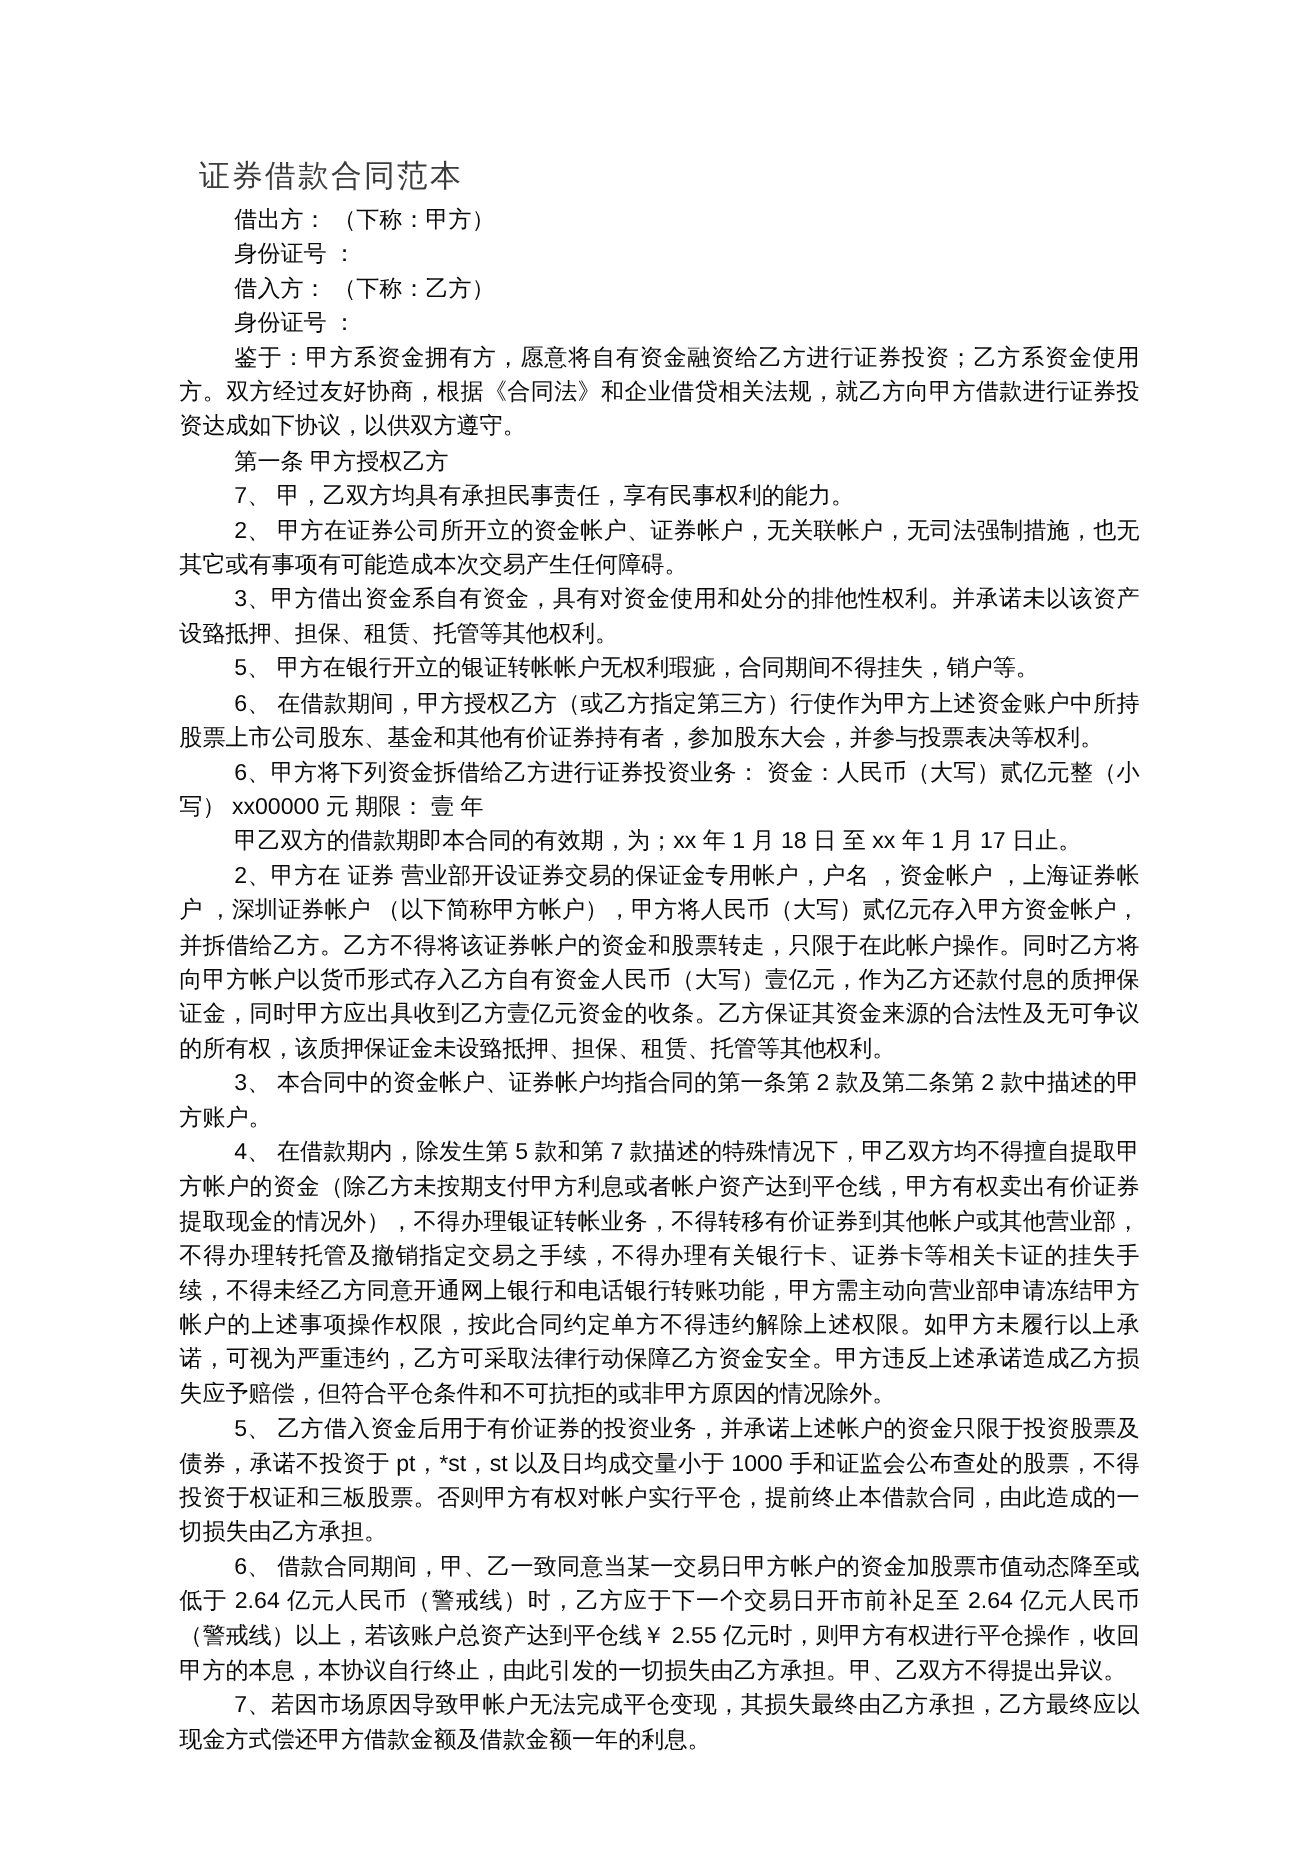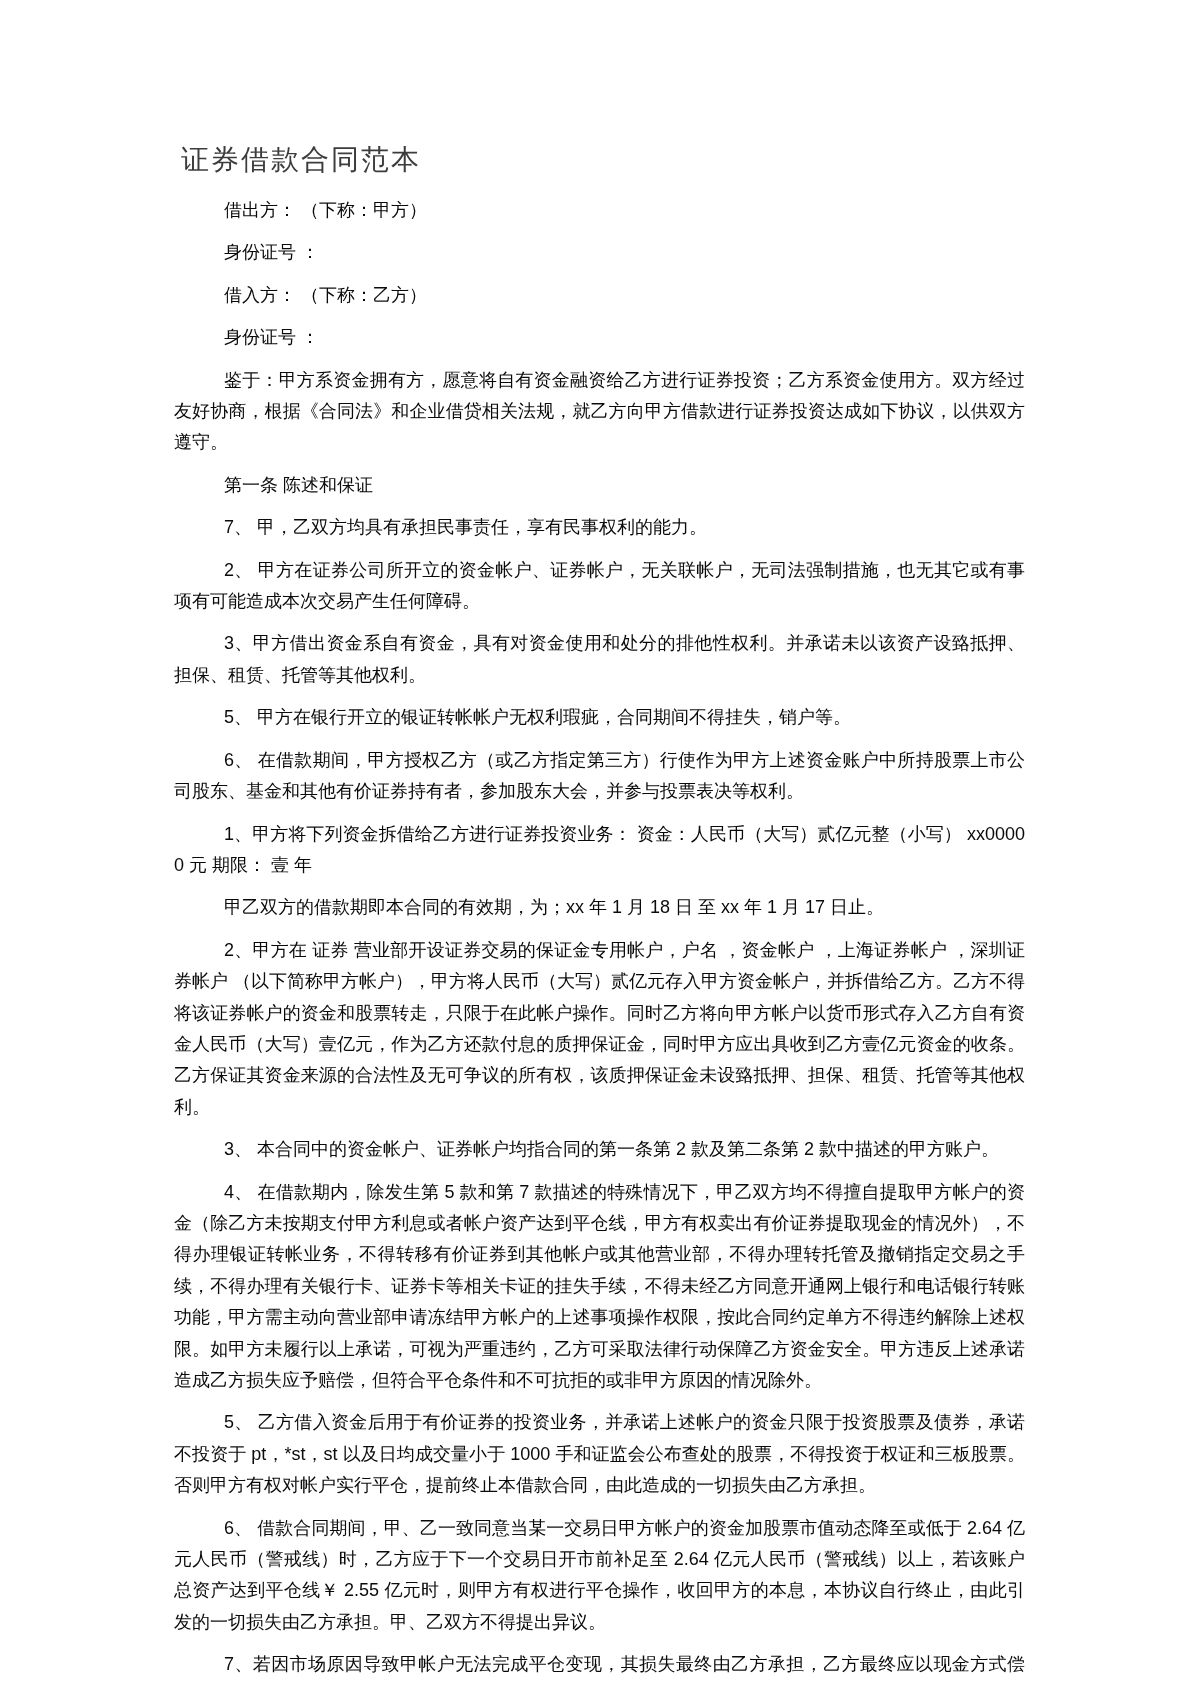--- a/index.html
+++ b/index.html
@@ -34,49 +34,49 @@
     color: #3c3c3c;
     white-space: nowrap;
   }
   .doc-body {
     position: absolute;
     top: 184px;
     left: 163px;
     width: 873px;
   }
   .doc-body p {
-    margin: 11px;
+    margin: 0;
     padding: 0;
-    font-size: 18px;
+    font-size: 21px;
     line-height: 31.4px;
     color: #0a0a0a;
     text-align: justify;
     text-indent: 50px;
     word-break: break-all;
     font-family: "Liberation Sans", "DejaVu Sans", sans-serif;
   }
 </style>
 </head>
 <body>
 
 <div class="page">
   <h1 class="doc-title">证券借款合同范本</h1>
   <div class="doc-body">
       <p>借出方： （下称：甲方）</p>
       <p>身份证号 ：</p>
       <p>借入方： （下称：乙方）</p>
       <p>身份证号 ：</p>
       <p>鉴于：甲方系资金拥有方，愿意将自有资金融资给乙方进行证券投资；乙方系资金使用方。双方经过友好协商，根据《合同法》和企业借贷相关法规，就乙方向甲方借款进行证券投资达成如下协议，以供双方遵守。</p>
-      <p>第一条 陈述和保证</p>
+      <p>第一条 甲方授权乙方</p>
       <p>7、 甲，乙双方均具有承担民事责任，享有民事权利的能力。</p>
       <p>2、 甲方在证券公司所开立的资金帐户、证券帐户，无关联帐户，无司法强制措施，也无其它或有事项有可能造成本次交易产生任何障碍。</p>
       <p>3、甲方借出资金系自有资金，具有对资金使用和处分的排他性权利。并承诺未以该资产设臵抵押、担保、租赁、托管等其他权利。</p>
       <p>5、 甲方在银行开立的银证转帐帐户无权利瑕疵，合同期间不得挂失，销户等。</p>
       <p>6、 在借款期间，甲方授权乙方（或乙方指定第三方）行使作为甲方上述资金账户中所持股票上市公司股东、基金和其他有价证券持有者，参加股东大会，并参与投票表决等权利。</p>
-      <p>1、甲方将下列资金拆借给乙方进行证券投资业务： 资金：人民币（大写）贰亿元整（小写） xx00000 元 期限： 壹 年</p>
+      <p>6、甲方将下列资金拆借给乙方进行证券投资业务： 资金：人民币（大写）贰亿元整（小写） xx00000 元 期限： 壹 年</p>
       <p>甲乙双方的借款期即本合同的有效期，为；xx 年 1 月 18 日 至 xx 年 1 月 17 日止。</p>
       <p>2、甲方在 证券 营业部开设证券交易的保证金专用帐户，户名 ，资金帐户 ，上海证券帐户 ，深圳证券帐户 （以下简称甲方帐户），甲方将人民币（大写）贰亿元存入甲方资金帐户，并拆借给乙方。乙方不得将该证券帐户的资金和股票转走，只限于在此帐户操作。同时乙方将向甲方帐户以货币形式存入乙方自有资金人民币（大写）壹亿元，作为乙方还款付息的质押保证金，同时甲方应出具收到乙方壹亿元资金的收条。乙方保证其资金来源的合法性及无可争议的所有权，该质押保证金未设臵抵押、担保、租赁、托管等其他权利。</p>
       <p>3、 本合同中的资金帐户、证券帐户均指合同的第一条第 2 款及第二条第 2 款中描述的甲方账户。</p>
       <p>4、 在借款期内，除发生第 5 款和第 7 款描述的特殊情况下，甲乙双方均不得擅自提取甲方帐户的资金（除乙方未按期支付甲方利息或者帐户资产达到平仓线，甲方有权卖出有价证券提取现金的情况外），不得办理银证转帐业务，不得转移有价证券到其他帐户或其他营业部，不得办理转托管及撤销指定交易之手续，不得办理有关银行卡、证券卡等相关卡证的挂失手续，不得未经乙方同意开通网上银行和电话银行转账功能，甲方需主动向营业部申请冻结甲方帐户的上述事项操作权限，按此合同约定单方不得违约解除上述权限。如甲方未履行以上承诺，可视为严重违约，乙方可采取法律行动保障乙方资金安全。甲方违反上述承诺造成乙方损失应予赔偿，但符合平仓条件和不可抗拒的或非甲方原因的情况除外。</p>
       <p>5、 乙方借入资金后用于有价证券的投资业务，并承诺上述帐户的资金只限于投资股票及债券，承诺不投资于 pt，*st，st 以及日均成交量小于 1000 手和证监会公布查处的股票，不得投资于权证和三板股票。否则甲方有权对帐户实行平仓，提前终止本借款合同，由此造成的一切损失由乙方承担。</p>
       <p>6、 借款合同期间，甲、乙一致同意当某一交易日甲方帐户的资金加股票市值动态降至或低于 2.64 亿元人民币（警戒线）时，乙方应于下一个交易日开市前补足至 2.64 亿元人民币（警戒线）以上，若该账户总资产达到平仓线￥ 2.55 亿元时，则甲方有权进行平仓操作，收回甲方的本息，本协议自行终止，由此引发的一切损失由乙方承担。甲、乙双方不得提出异议。</p>
       <p>7、若因市场原因导致甲帐户无法完成平仓变现，其损失最终由乙方承担，乙方最终应以现金方式偿还甲方借款金额及借款金额一年的利息。</p>
     </div>
 </div>
 

